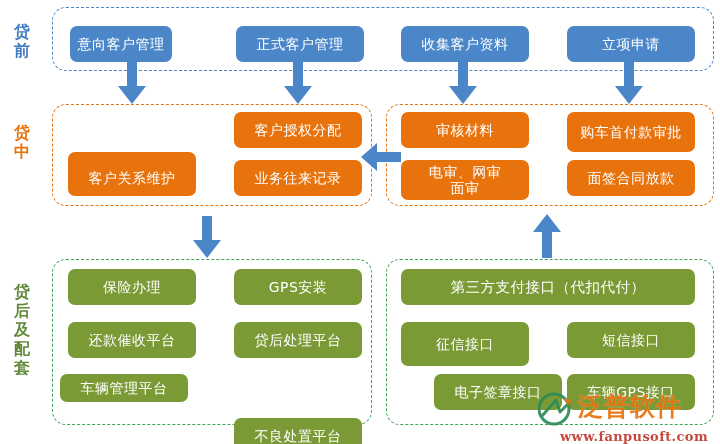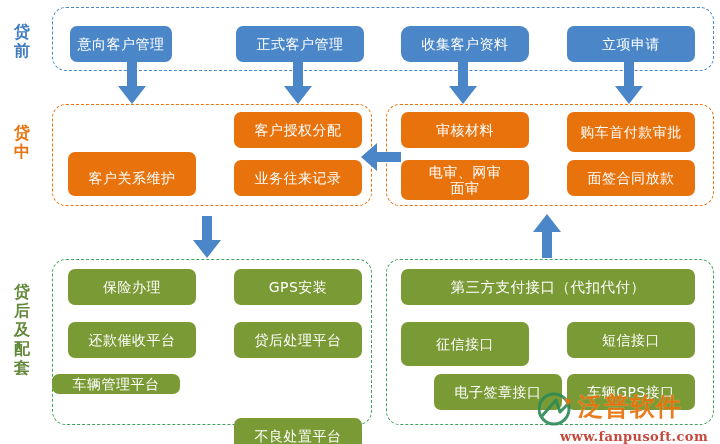--- a/index.html
+++ b/index.html
@@ -113,21 +113,21 @@
 及
 配
 套</div>
 
   <div class="group blue" style="left:52px;top:7px;width:662px;height:64px;"></div>
 
   <div class="node blue" style="left:70px;top:26px;width:102px;height:36px;">意向客户管理</div>
 
   <div class="node blue" style="left:236px;top:26px;width:128px;height:36px;">正式客户管理</div>
 
-  <div class="node blue" style="left:401px;top:26px;width:128px;height:36px;border-radius:9px;">收集客户资料</div>
+  <div class="node blue" style="left:401px;top:26px;width:128px;height:36px;">收集客户资料</div>
 
   <div class="node blue" style="left:567px;top:26px;width:128px;height:36px;">立项申请</div>
 
   <div class="arrow" style="left:118px;top:62px;">
     <svg width="28" height="42" viewBox="0 0 28 42">
         <path d="M9 0 h10 v24 h9 L14 42 L0 24 h9 Z" fill="#4A86C8"></path>
       </svg>
   </div>
   <div class="arrow" style="left:284px;top:62px;">
     <svg width="28" height="42" viewBox="0 0 28 42">
@@ -187,21 +187,21 @@
   <div class="group green" style="left:52px;top:259px;width:320px;height:166px;"></div>
 
   <div class="node green" style="left:68px;top:269px;width:128px;height:36px;">保险办理</div>
 
   <div class="node green" style="left:234px;top:269px;width:128px;height:36px;">GPS安装</div>
 
   <div class="node green" style="left:68px;top:322px;width:128px;height:36px;">还款催收平台</div>
 
   <div class="node green" style="left:234px;top:322px;width:128px;height:36px;">贷后处理平台</div>
 
-  <div class="node green" style="left:52px;top:374px;width:128px;height:20px;">车辆管理平台</div>
+  <div class="node green" style="left:60px;top:374px;width:128px;height:28px;">车辆管理平台</div>
 
   <div class="node green" style="left:234px;top:374px;width:128px;height:36px;margin-top:44px;">不良处置平台</div>
 
   <div class="group green" style="left:386px;top:259px;width:328px;height:166px;"></div>
 
   <div class="node green wide" style="left:401px;top:269px;width:294px;height:36px;">第三方支付接口（代扣代付）</div>
 
   <div class="node green" style="left:401px;top:322px;width:128px;height:44px;">征信接口</div>
 
   <div class="node green" style="left:567px;top:322px;width:128px;height:36px;">短信接口</div>

